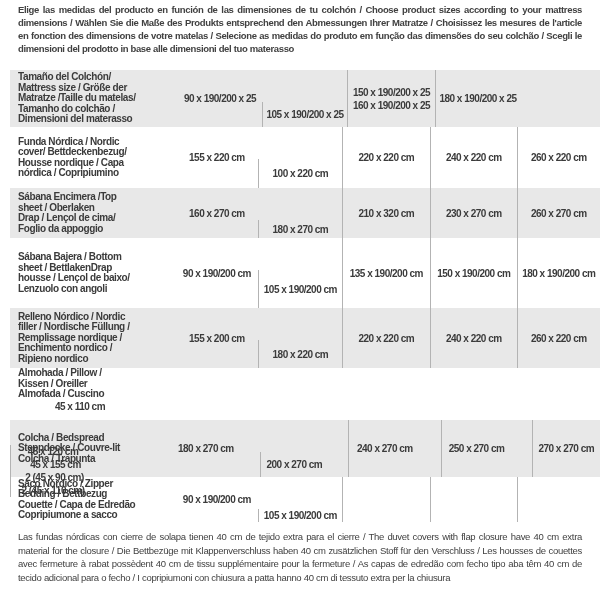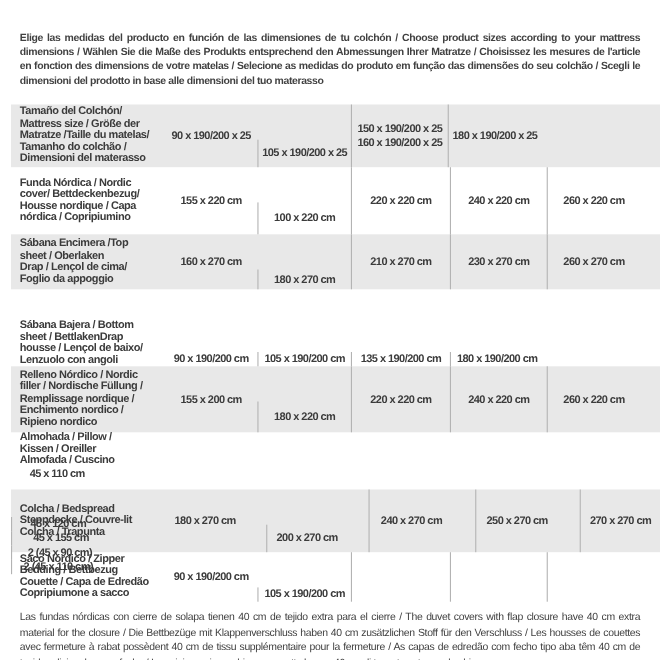--- a/index.html
+++ b/index.html
@@ -9,38 +9,38 @@
     font-family: "Liberation Sans", sans-serif;
     -webkit-font-smoothing: antialiased;
   }
   .page {
     position: relative;
     width: 600px; height: 600px;
     overflow: hidden;
     background: #ffffff;
   }
   .intro {
-    margin: 28px 18px 0 18px;
+    margin: 3px 18px 0 18px;
     font-size: 9.5px;
     font-weight: bold;
     color: #414141;
     line-height: 13px;
     letter-spacing: -0.35px;
     text-align: justify;
   }
   .size-table {
     margin: 15px 0 0 10px;
     width: 590px;
   }
   .trow { display: flex; width: 590px; }
   .trow.gray { background: #e8e8e8; }
   .trow:nth-child(1) { height: 57px; }
   .trow:nth-child(2) { height: 61px; }
   .trow:nth-child(3) { height: 50px; }
-  .trow:nth-child(4) { height: 70px; align-items: flex-end; }
+  .trow:nth-child(4) { height: 70px; }
   .trow:nth-child(5) { height: 60px; }
   .trow:nth-child(6) { height: 52px; flex-direction: column; }
   .trow:nth-child(7) { height: 57px; gap: 20px; }
   .trow:nth-child(8) { height: 45px; }
   .cell {
     box-sizing: border-box;
     display: flex;
     align-items: center;
   }
   .cell.label {
@@ -57,21 +57,21 @@
     justify-content: center;
     text-align: center;
     font-size: 10px;
     font-weight: bold;
     color: #3b3b3b;
     letter-spacing: -0.5px;
     white-space: pre;
     line-height: 13px;
   }
   .cell.val + .cell.val { border-left: 1px solid #b3b3b3; }
-  .c1 { width: 84px; }
+  .c1 { width: 84px; margin-left: 28px; }
   .c2 { width: 85px; margin-top: 32px; }
   .c3 { width: 90px; }
   .c4 { width: 88px; }
   .c5 { width: 85px; }
   .footnote {
     margin: 8px 18px 0 18px;
     font-size: 9.5px;
     font-weight: normal;
     color: #414141;
     line-height: 13.5px;
@@ -109,32 +109,33 @@
         <div class="cell val c4">240 x 220 cm</div>
         <div class="cell val c5">260 x 220 cm</div>
       </div>
       <div class="trow gray">
         <div class="cell label">Sábana Encimera /Top
 sheet / Oberlaken
 Drap / Lençol de cima/
 Foglio da appoggio</div>
         <div class="cell val c1">160 x 270 cm</div>
         <div class="cell val c2">180 x 270 cm</div>
-        <div class="cell val c3">210 x 270 cm</div>
+        <div class="cell val c3">210 x 320 cm</div>
         <div class="cell val c4">230 x 270 cm</div>
         <div class="cell val c5">260 x 270 cm</div>
       </div>
       <div class="trow white">
         <div class="cell label">Sábana Bajera / Bottom
 sheet / BettlakenDrap
 housse / Lençol de baixo/
 Lenzuolo con angoli</div>
         <div class="cell val c1">90 x 190/200 cm</div>
         <div class="cell val c2">105 x 190/200 cm</div>
         <div class="cell val c3">135 x 190/200 cm</div>
+        <div class="cell val c4">150 x 190/200 cm</div>
         <div class="cell val c5">180 x 190/200 cm</div>
       </div>
       <div class="trow gray">
         <div class="cell label">Relleno Nórdico / Nordic
 filler / Nordische Füllung /
 Remplissage nordique /
 Enchimento nordico /
 Ripieno nordico</div>
         <div class="cell val c1">155 x 200 cm</div>
         <div class="cell val c2">180 x 220 cm</div>

